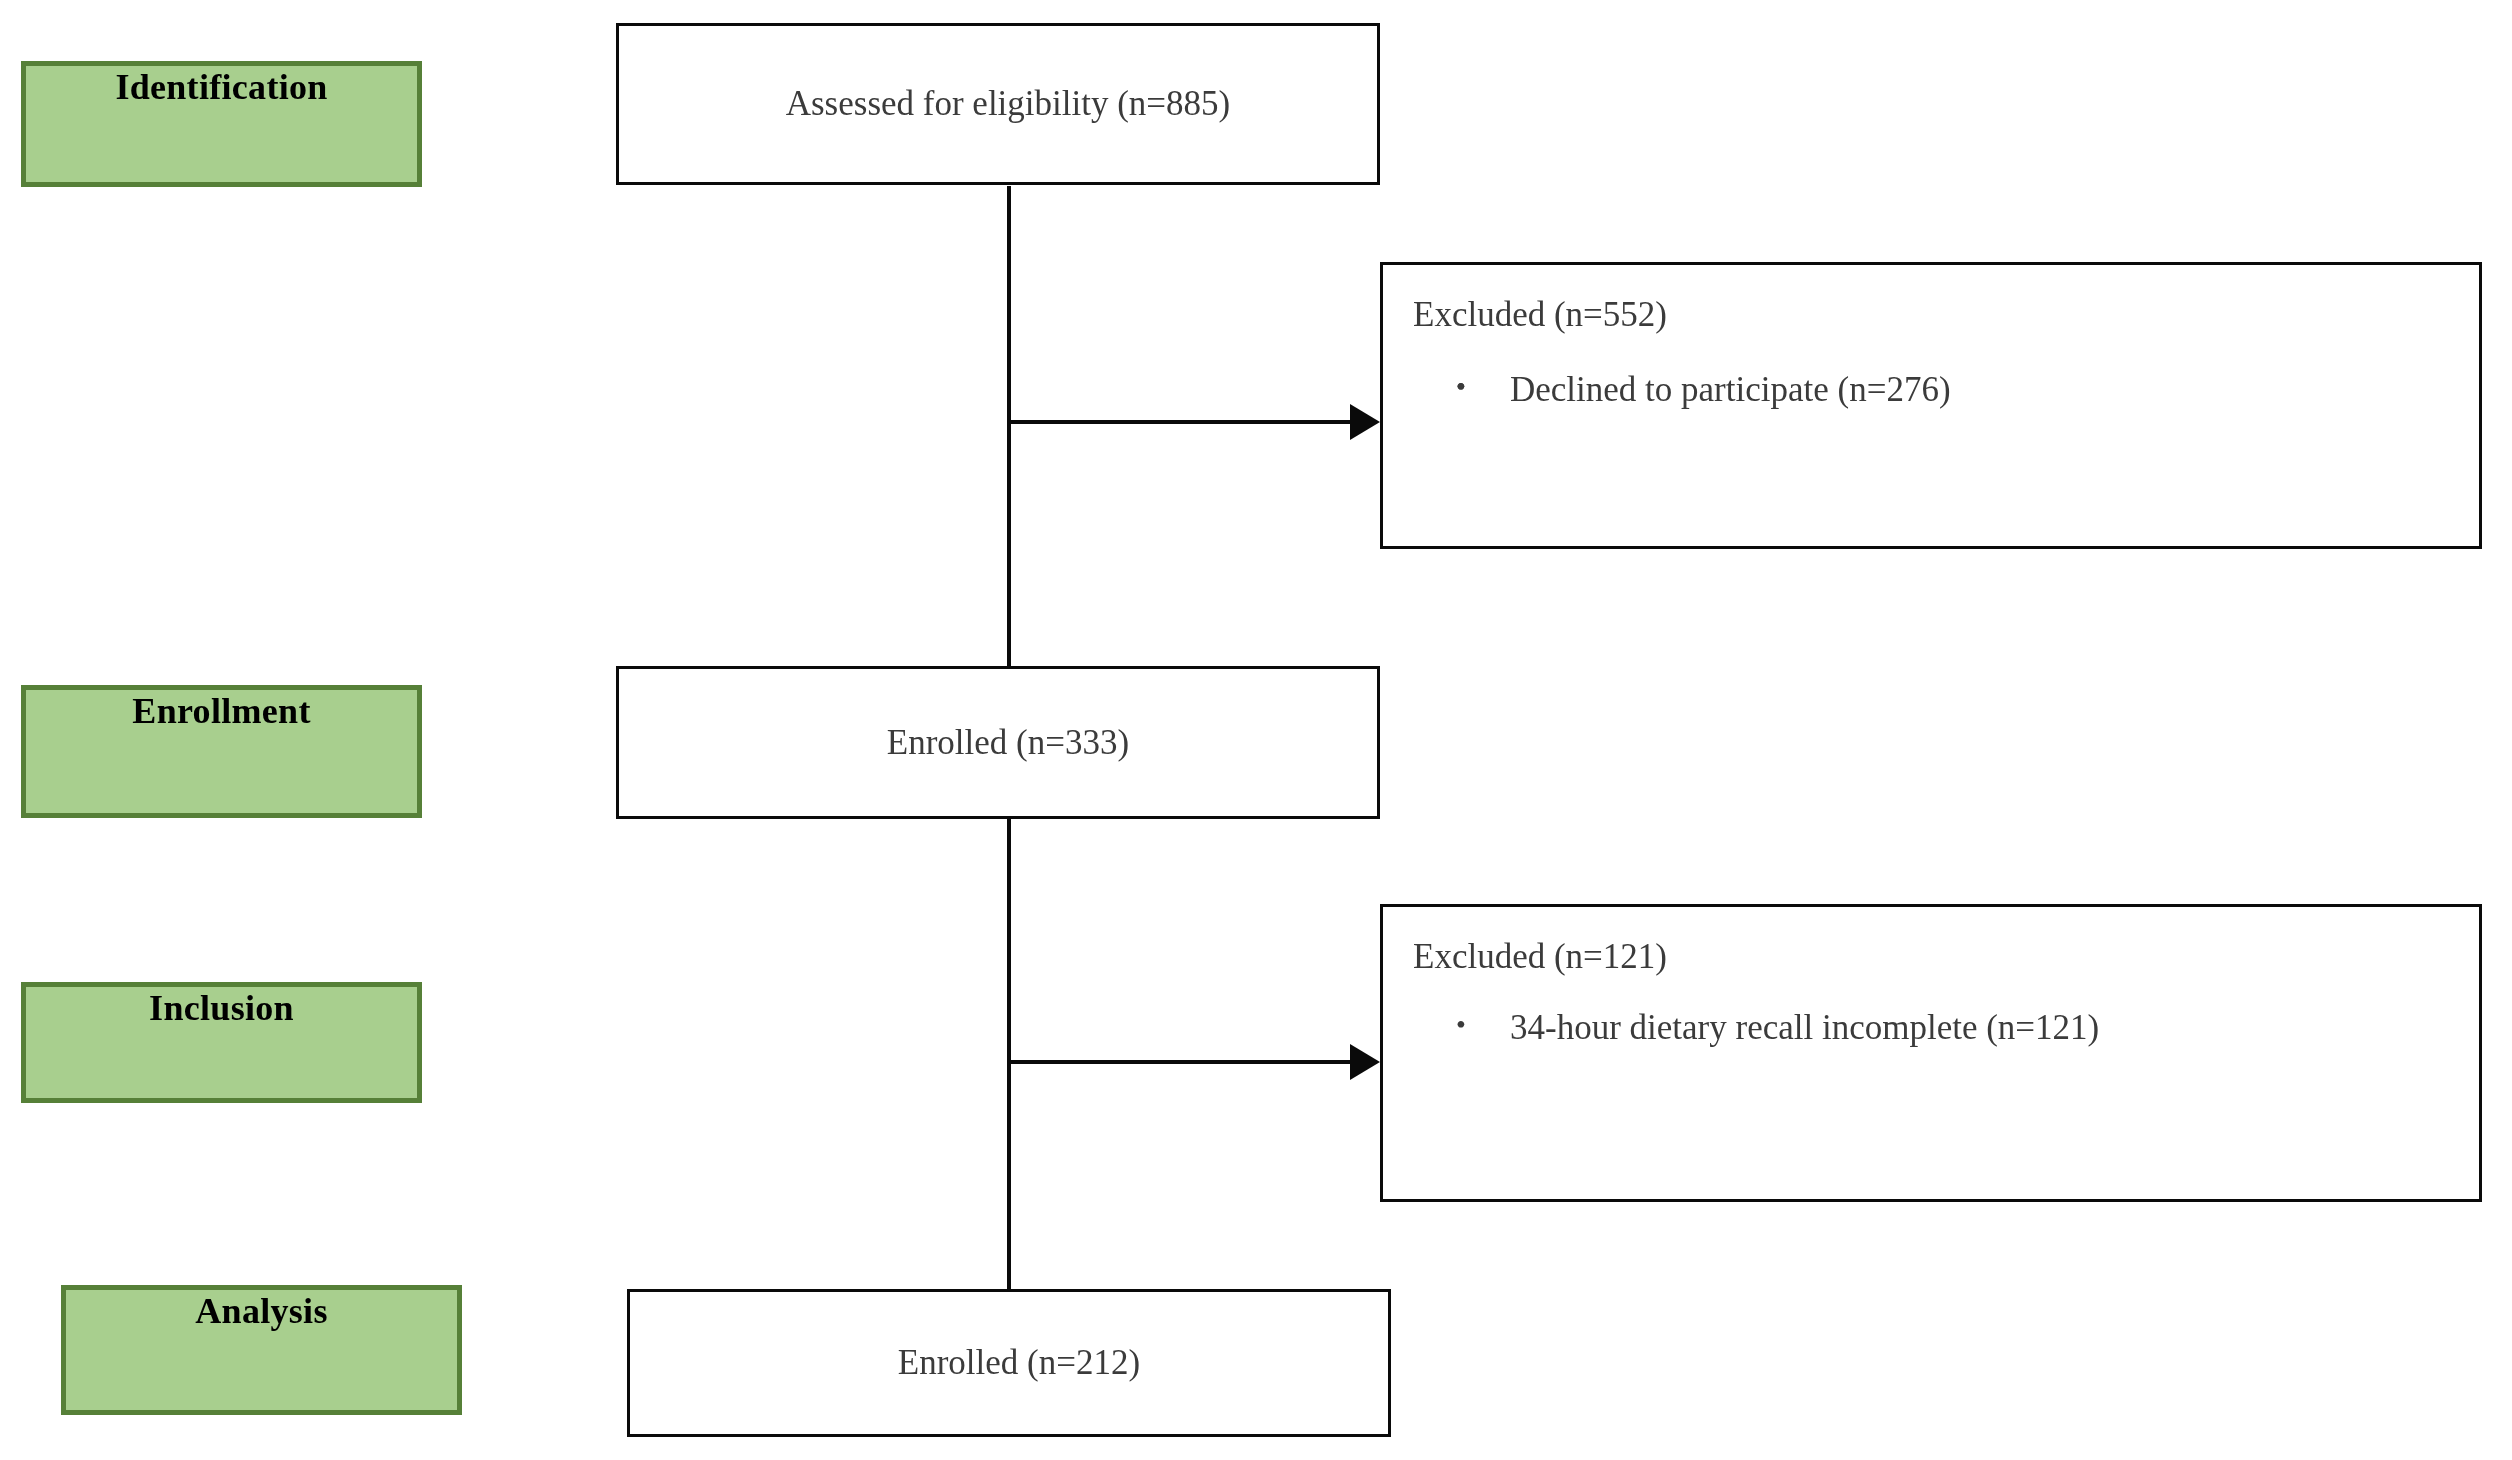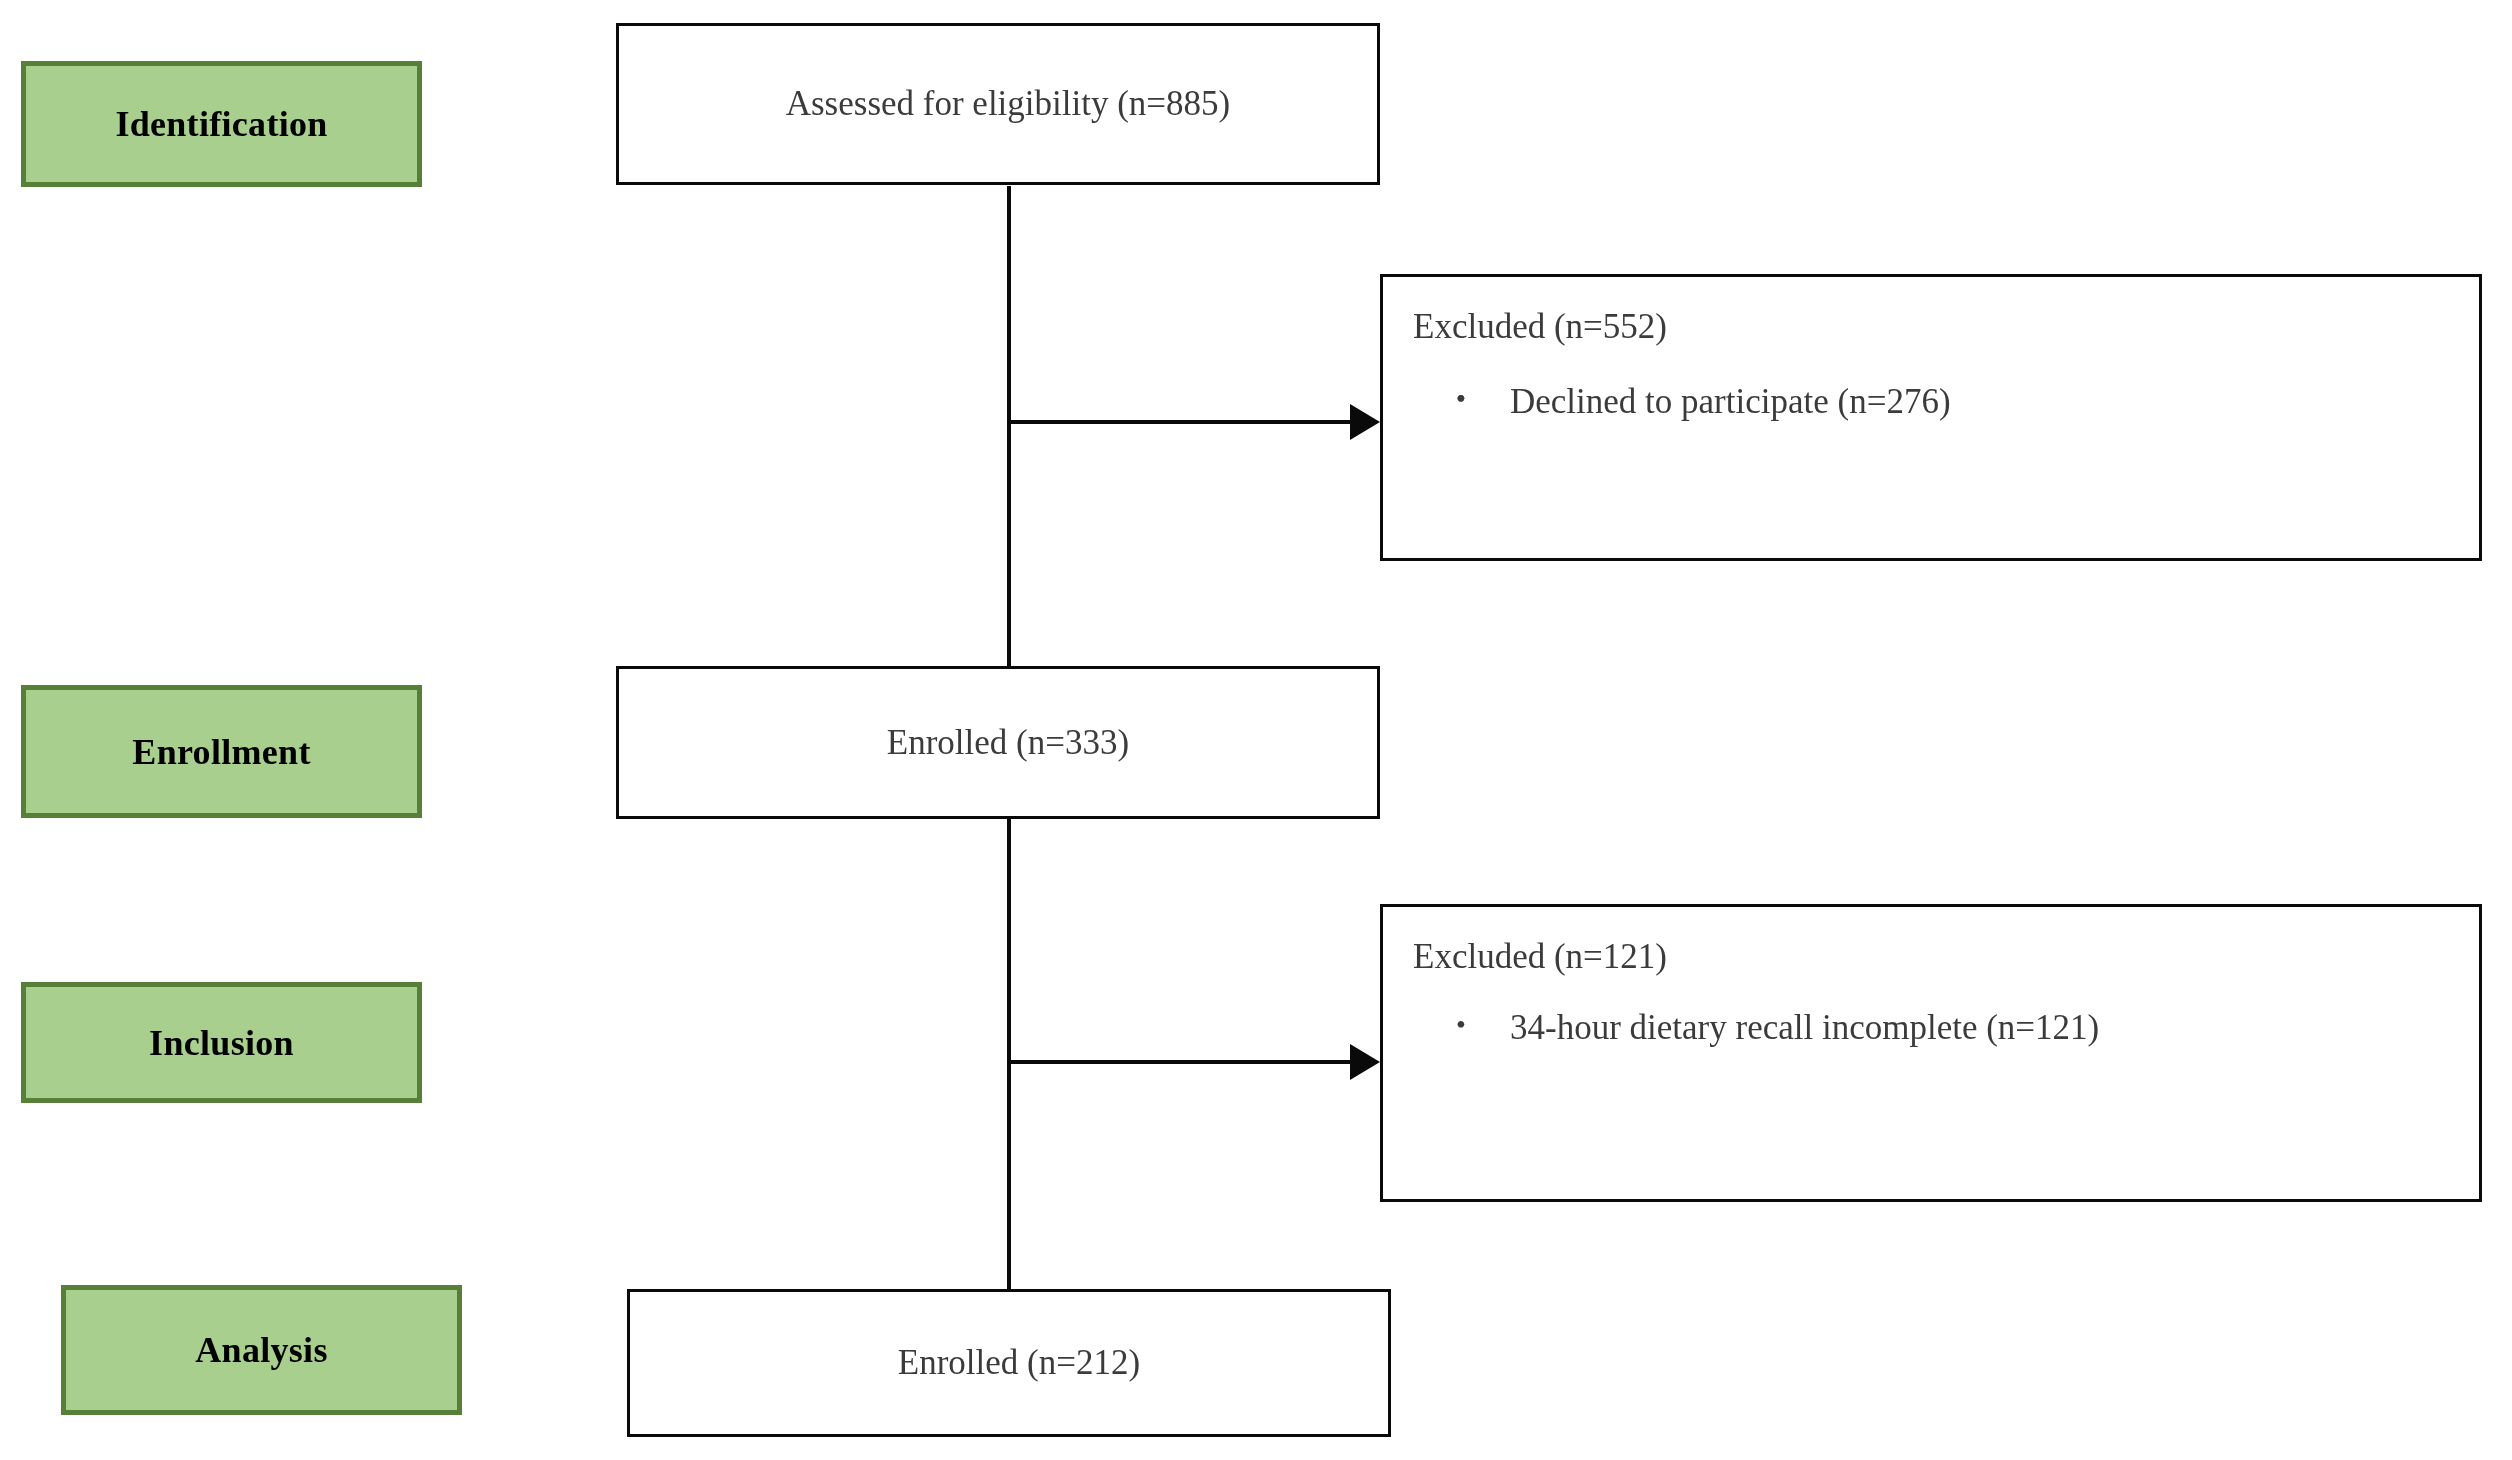--- a/index.html
+++ b/index.html
@@ -19,21 +19,21 @@
     overflow: hidden;
   }
 
   
   .stage-label {
     position: absolute;
     box-sizing: border-box;
     background: #a8cf8e;
     border: 5.8px solid #568038;
     display: flex;
-    align-items: center;
+    align-items: flex-start;
     justify-content: center;
     color: #000000;
     font-weight: bold;
     font-size: 36px;
     letter-spacing: 0.3px;
     font-family: "Liberation Serif", "DejaVu Serif", serif;
   }
 
   
   .flow-box {
@@ -154,21 +154,21 @@
   </div>
 
   <div class="flow-box centered" style="left:616px; top:666px; width:764px; height:153px;">
     <span class="box-text">Enrolled (n=333)</span>
   </div>
 
   <div class="flow-box centered" style="left:616px; top:1289px; width:764px; height:148px;margin-left:11px;">
     <span class="box-text">Enrolled (n=212)</span>
   </div>
 
-  <div class="flow-box" style="left:1380px; top:274px; width:1102px; height:287px;">
+  <div class="flow-box" style="left:1380px; top:262px; width:1102px; height:287px;">
     <div class="excl-inner">
       <div class="excl-title">Excluded (n=552)</div>
       <ul class="excl-list">
         <li class="excl-item">
           <span class="excl-bullet">•</span>
         </li>
         <li class="excl-item">
           <span class="excl-bullet">•</span>
           <span>Declined to participate (n=276)</span>
         </li>

